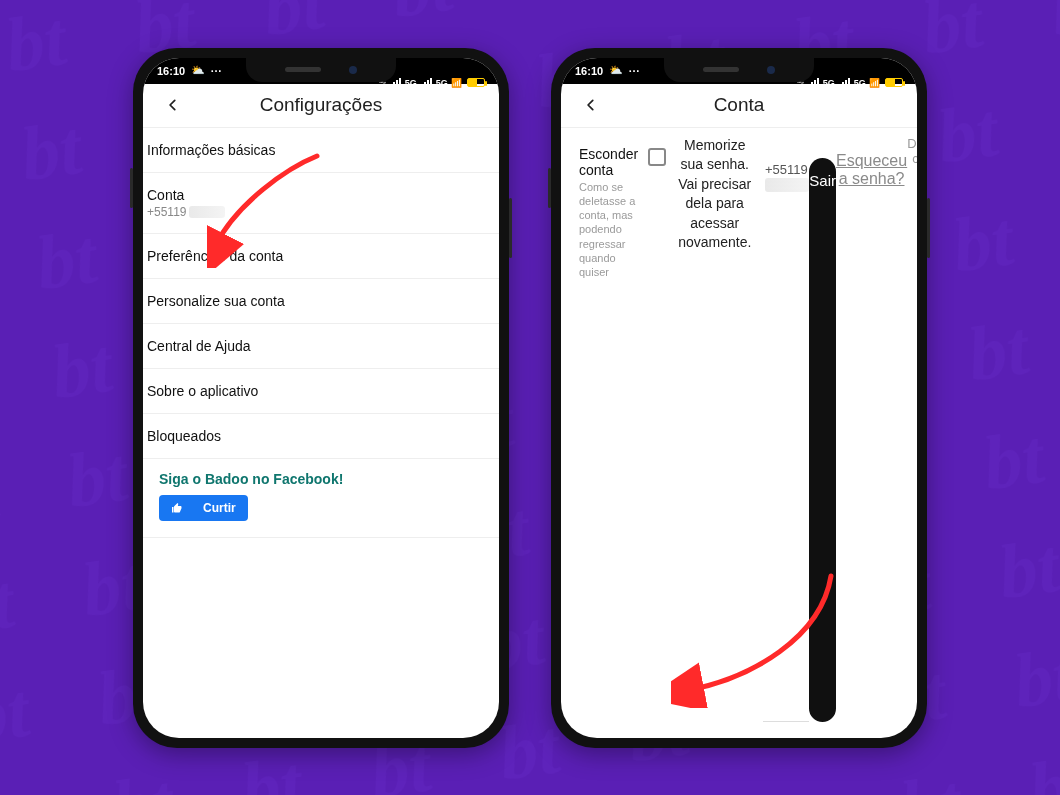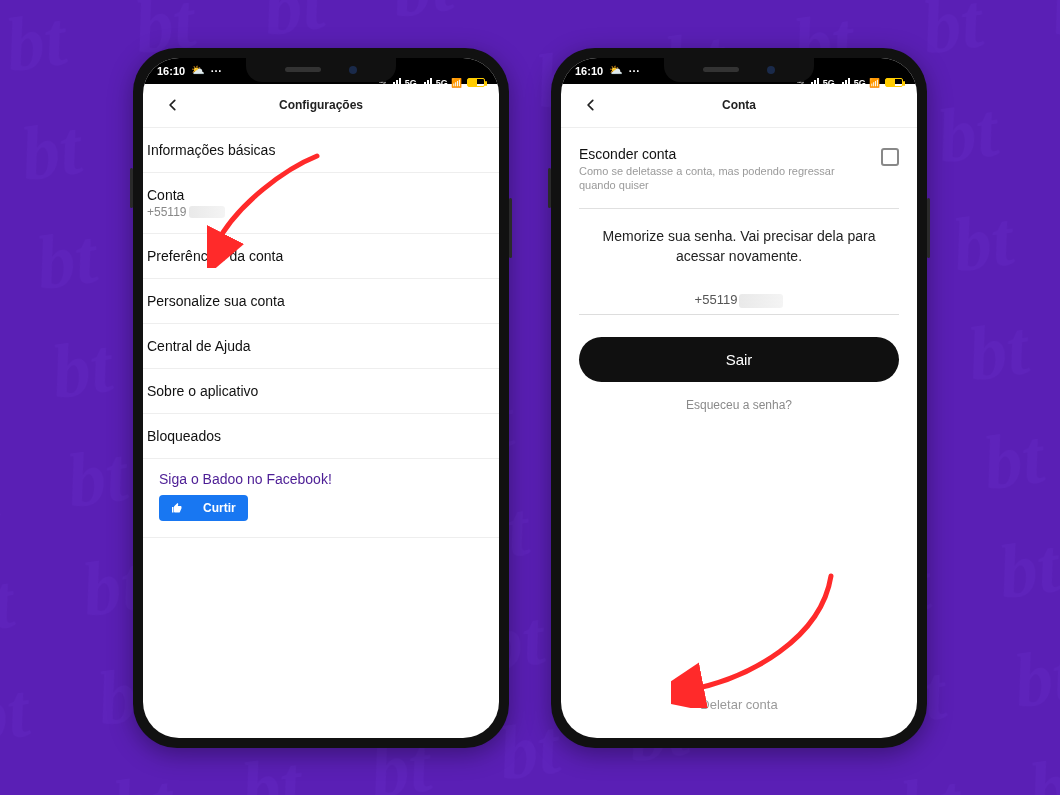--- a/index.html
+++ b/index.html
@@ -117,22 +117,22 @@
     top: 0;
     bottom: 0;
     width: 40px;
     display: flex;
     align-items: center;
     justify-content: center;
     font-size: 20px;
     color:#222;
   }
   .header-title {
-    font-size: 12px;
-    font-weight: 700;
+    font-size: 19px;
+    font-weight: 400;
     color: #222;
   }
   .list { flex: 1; overflow: hidden; }
   .row {
     padding: 14px 4px;
     border-bottom: 1px solid #eee;
     font-size: 14px;
     color: #111;
   }
   .row .sub {
@@ -159,21 +159,21 @@
     gap: 20px;
     background: #1877f2;
     color: #fff;
     font-size: 12px;
     font-weight:600;
     padding: 6px 12px;
     border-radius: 4px;
   }
   .fb-btn svg{display:block;}
   
-  .s2-body{ flex:1; display:flex; flex-direction:column; padding: 8px 18px 16px; }
+  .s2-body{ flex:1; display:flex; flex-direction:row; padding: 8px 18px 16px; }
   .hide-row{
     display:flex;
     align-items:flex-start;
     gap:10px;
     padding: 10px 0 16px;
   }
   .hide-text{ flex:1; }
   .hide-title{ font-size:14px; color:#111; }
   .hide-sub{ font-size:11px; color:#9a9a9a; margin-top:2px; line-height:1.3; }
   .checkbox{
@@ -202,22 +202,23 @@
     background:#101010;
     color:#fff;
     text-align:center;
     padding:14px 0;
     border-radius:26px;
     font-size:15px;
     font-weight:500;
   }
   .forgot{
     text-align:center;
-    font-size:12px;
+    font-size:16px;
     color:#8a8a8a;
+    text-decoration:underline;
     margin-top:16px;
   }
   .spacer{flex:1;}
   .delete-link{
     text-align:center;
     font-size:13px;
     color:#9a9a9a;
     padding-bottom:10px;
   }
   
@@ -307,21 +308,21 @@
         <div class="row">
           <div>Central de Ajuda</div>
         </div>
         <div class="row">
           <div>Sobre o aplicativo</div>
         </div>
         <div class="row">
           <div>Bloqueados</div>
         </div>
         <div class="fb-row">
-          <div style="font-size:14px;color:#4c1d95;">Siga o Badoo no Facebook!</div>
+          <div style="font-size:14px;color:#0f766e;font-weight:bold;">Siga o Badoo no Facebook!</div>
           <div class="fb-btn">
             <svg width="12" height="12" viewBox="0 0 24 24">
                 <path fill="#fff" d="M2 21h3V10H2v11zm19-11c0-1.1-.9-2-2-2h-5.3l.8-3.8V4c0-.4-.2-.8-.4-1.1L13 2l-6.6 6.6C6.2 8.9 6 9.4 6 10v9c0 1.1.9 2 2 2h8c.8 0 1.5-.5 1.8-1.2l3-7c.1-.3.2-.5.2-.8v-2z"></path>
               </svg>
             <span>Curtir</span>
           </div>
         </div>
       </div>
 
       <svg class="arrow" style="left:64px; top:90px;" width="130" height="120">

